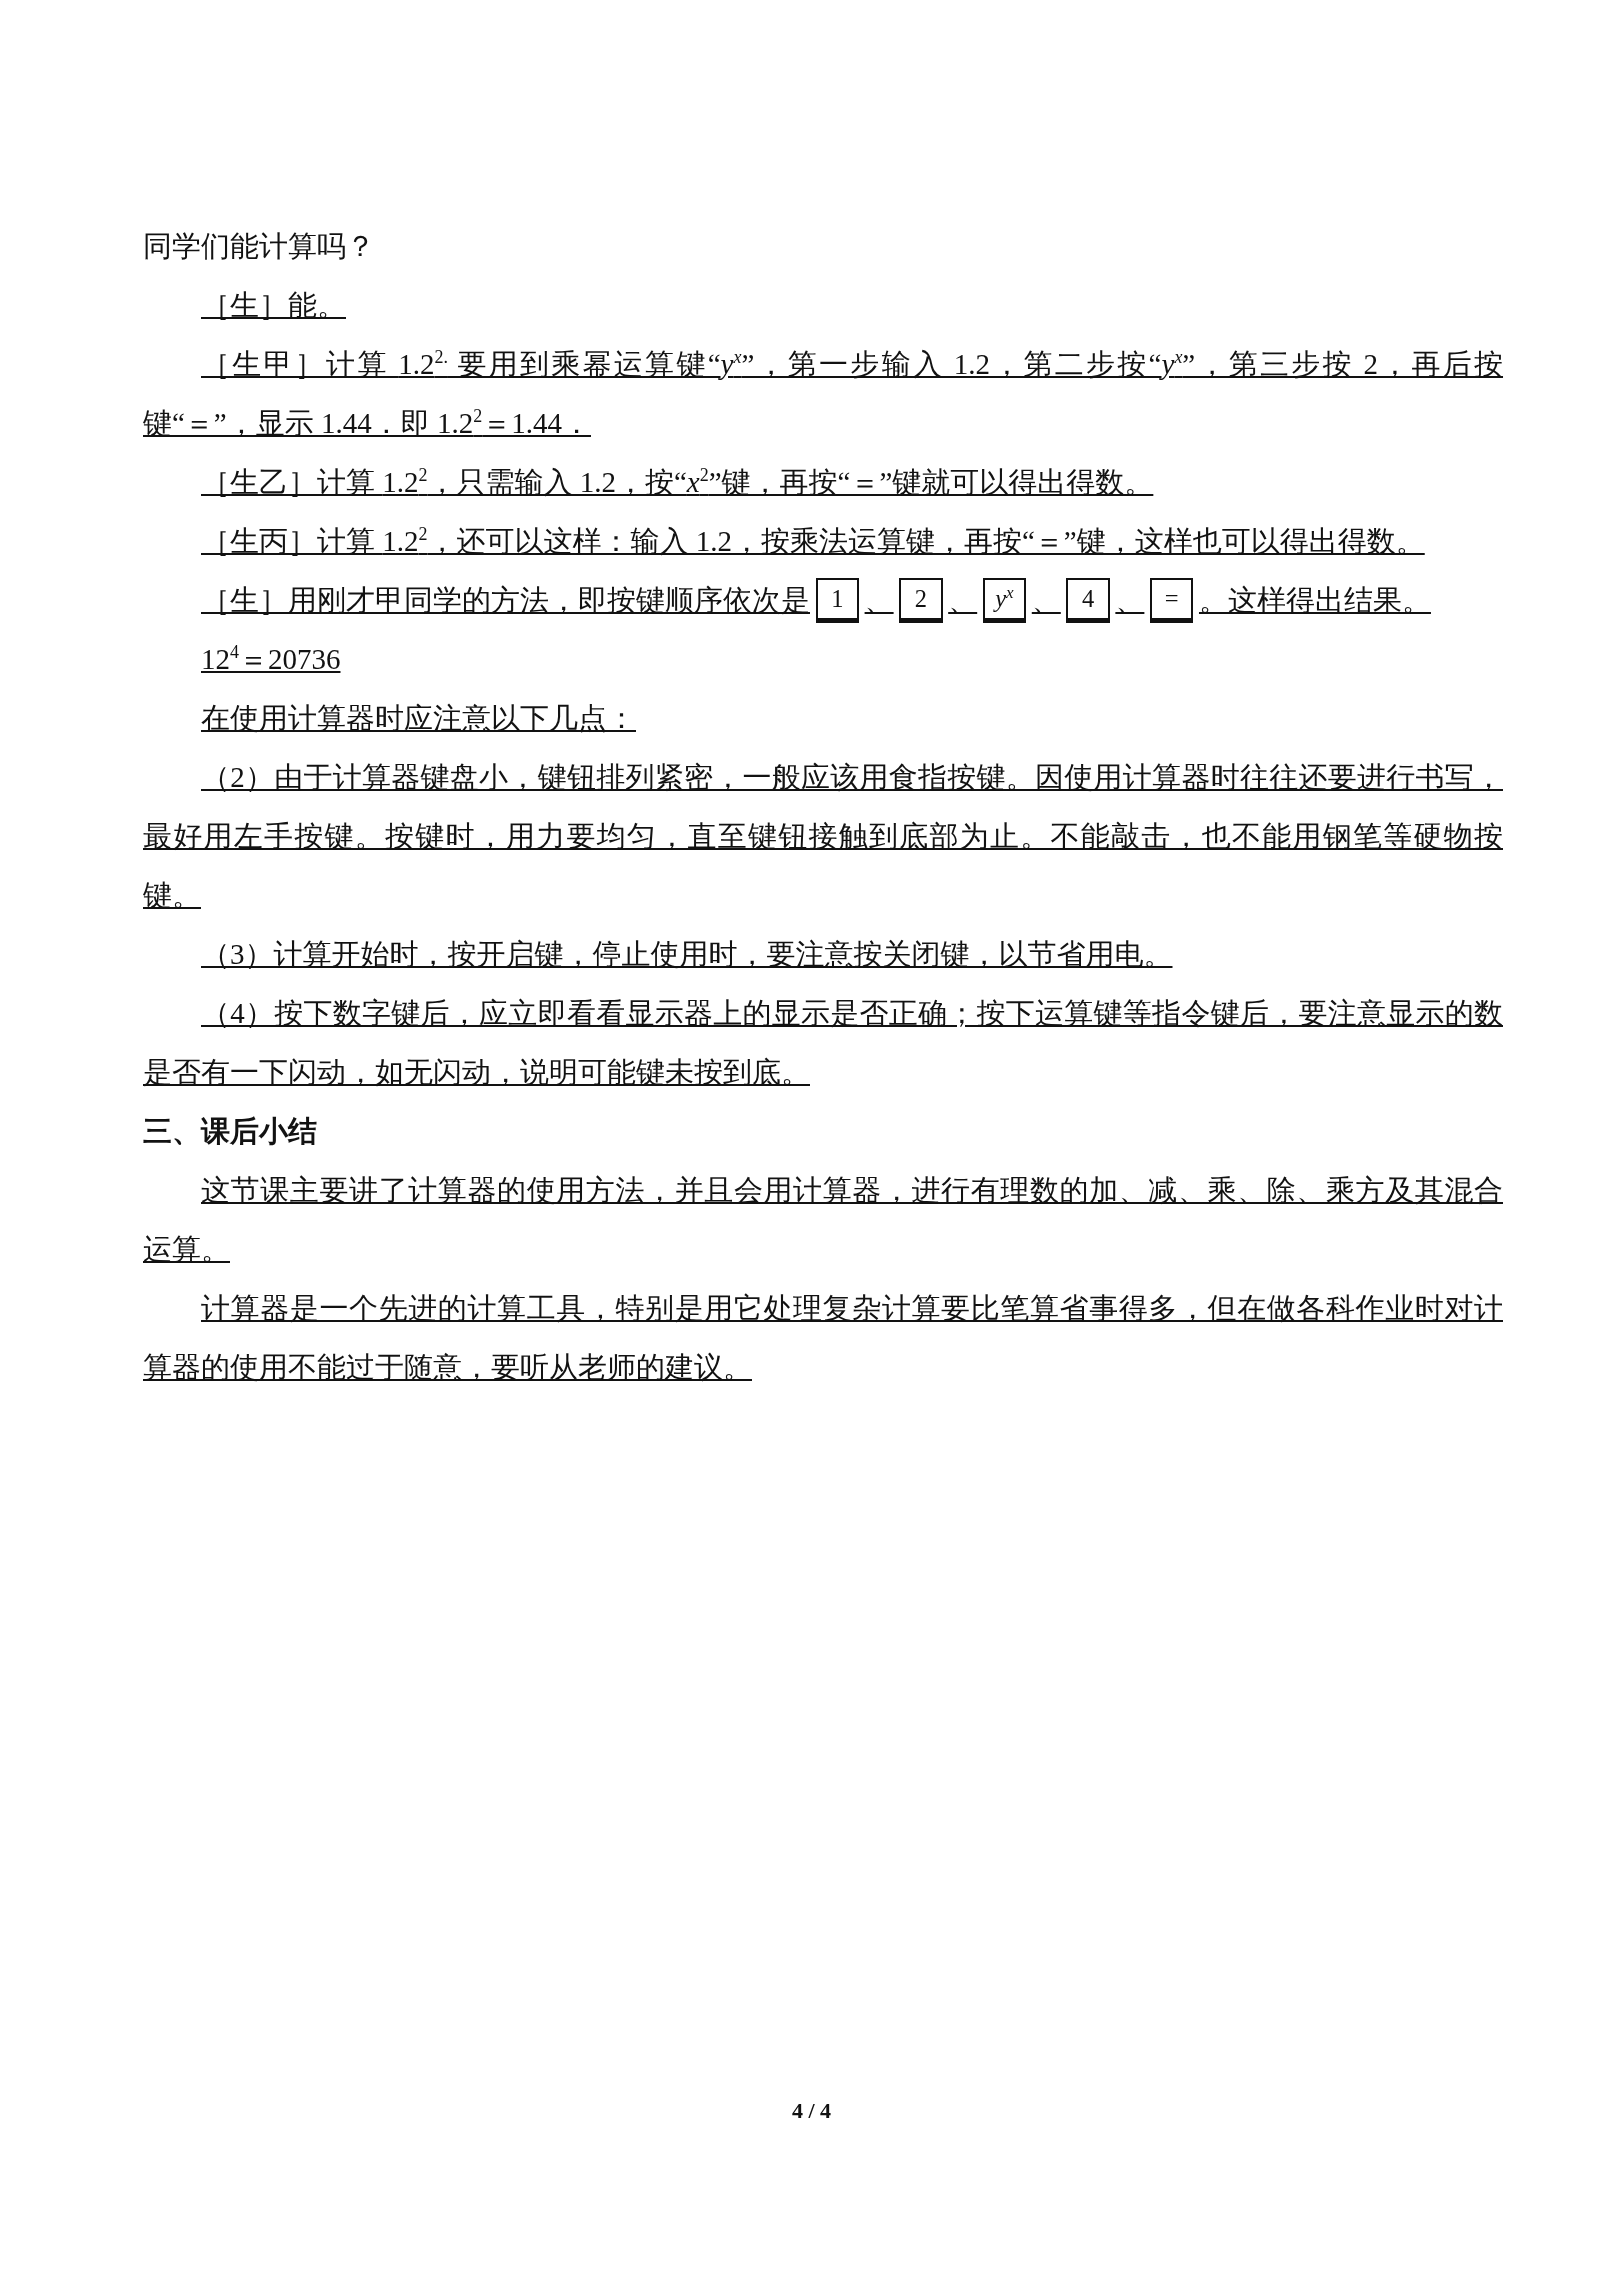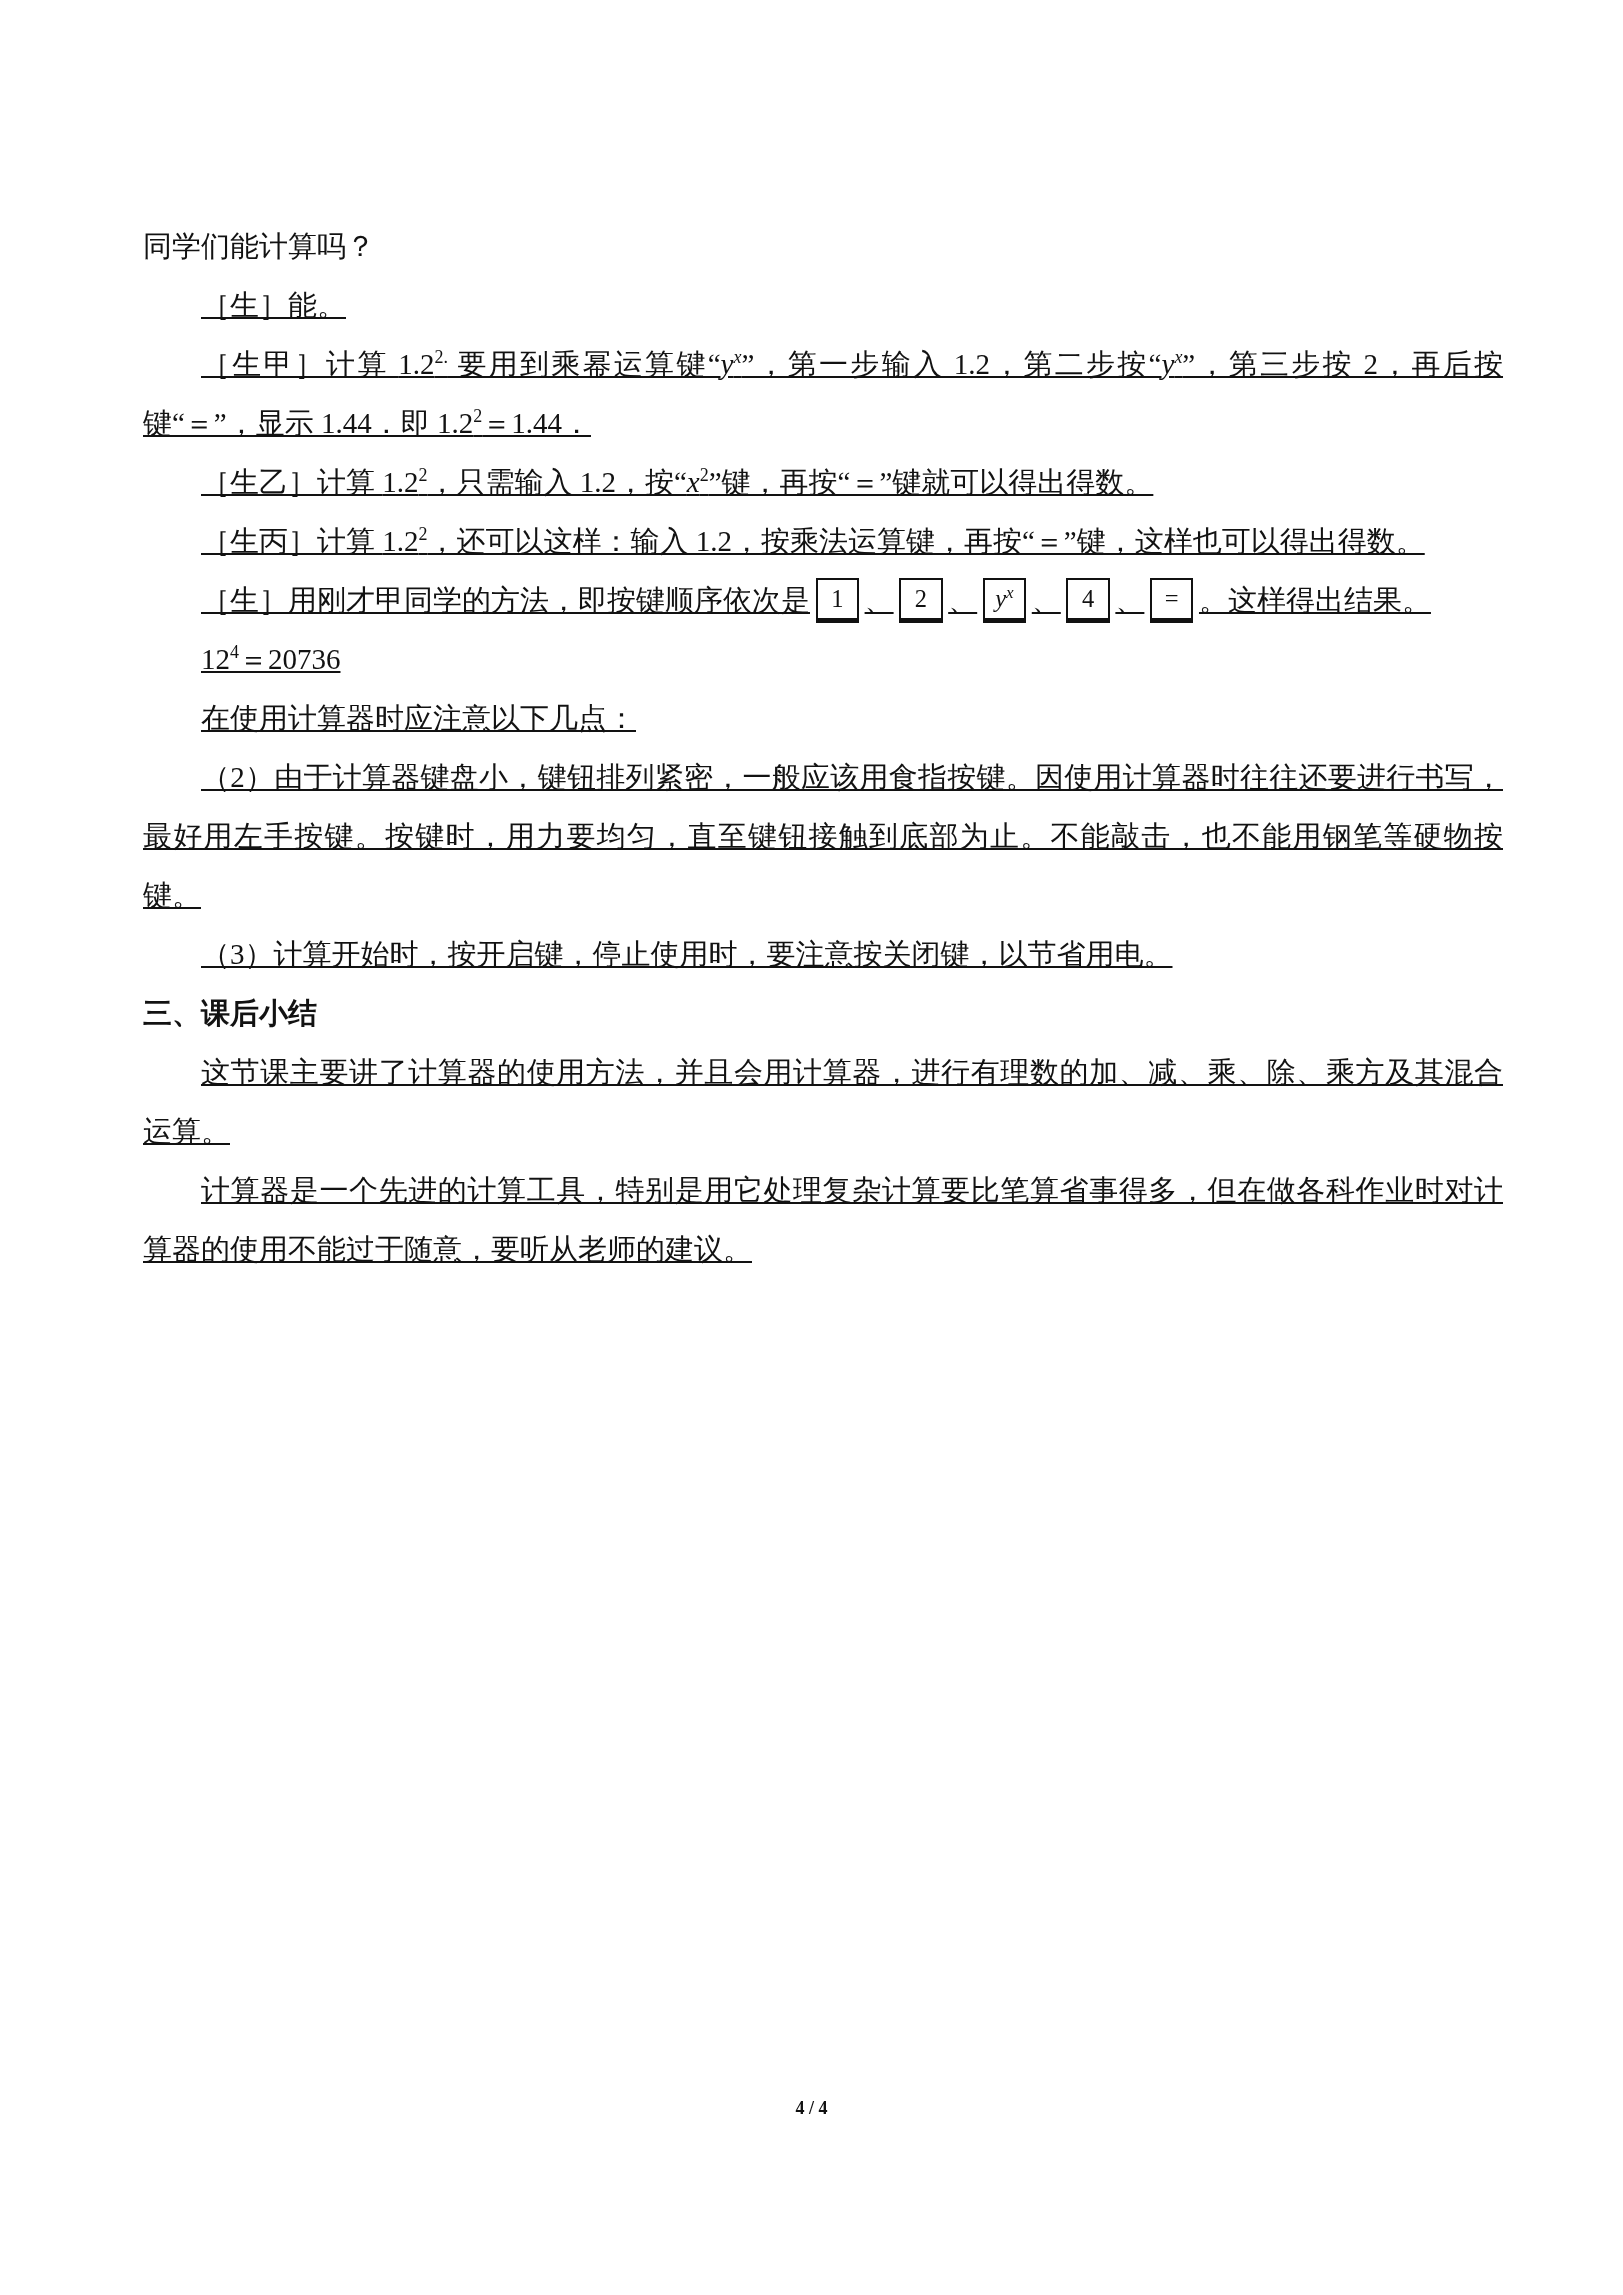--- a/index.html
+++ b/index.html
@@ -47,39 +47,40 @@
     vertical-align: 2.7px;
     background: #ffffff;
   }
   .calc-key sup { font-size: 0.7em; }
   .page-footer {
     position: absolute;
     left: 0;
     right: 0;
     top: 2098px;
     text-align: center;
-    font-size: 18px;
+    font-size: 22px;
     font-weight: bold;
     color: #111111;
   }
 </style>
 </head>
 <body>
 
 <main>
   <section id="doc-body" class="doc-body">
       <p class="para"><span>同学们能计算吗？</span></p>
       <p class="para indent"><span>［生］能。</span></p>
       <p class="para indent"><span>［生甲］计算 </span><span class="math">1.2<sup>2.</sup></span><span> 要用到乘幂运算键“</span><span class="math"><i>y</i><sup><i>x</i></sup></span><span>”，第一步输入 1.2，第二步按“</span><span class="math"><i>y</i><sup><i>x</i></sup></span><span>”，第三步按 2，再后按键“＝”，显示 1.44．即 </span><span class="math">1.2<sup>2</sup></span><span>＝1.44．</span></p>
       <p class="para indent"><span>［生乙］计算 </span><span class="math">1.2<sup>2</sup></span><span>，只需输入 1.2，按“</span><span class="math"><i>x</i><sup>2</sup></span><span>”键，再按“＝”键就可以得出得数。</span></p>
       <p class="para indent"><span>［生丙］计算 </span><span class="math">1.2<sup>2</sup></span><span>，还可以这样：输入 1.2，按乘法运算键，再按“＝”键，这样也可以得出得数。</span></p>
       <p class="para indent"><span>［生］用刚才甲同学的方法，即按键顺序依次是</span><span class="calc-key">1</span><span>、</span><span class="calc-key">2</span><span>、</span><span class="calc-key"><i>y</i><sup><i>x</i></sup></span><span>、</span><span class="calc-key">4</span><span>、</span><span class="calc-key">=</span><span>。这样得出结果。</span></p>
       <p class="para indent"><span class="math">12<sup>4</sup></span><span>＝20736</span></p>
       <p class="para indent"><span>在使用计算器时应注意以下几点：</span></p>
       <p class="para indent"><span>（2）由于计算器键盘小，键钮排列紧密，一般应该用食指按键。因使用计算器时往往还要进行书写，最好用左手按键。按键时，用力要均匀，直至键钮接触到底部为止。不能敲击，也不能用钢笔等硬物按键。</span></p>
       <p class="para indent"><span>（3）计算开始时，按开启键，停止使用时，要注意按关闭键，以节省用电。</span></p>
+      <p class="para indent"><span>（4）按下数字键后，应立即看看显示器上的显示是否正确；按下运算键等指令键后，要注意显示的数是否有一下闪动，如无闪动，说明可能键未按到底。</span></p>
       <p class="para bold"><span>三、课后小结</span></p>
       <p class="para indent"><span>这节课主要讲了计算器的使用方法，并且会用计算器，进行有理数的加、减、乘、除、乘方及其混合运算。</span></p>
       <p class="para indent"><span>计算器是一个先进的计算工具，特别是用它处理复杂计算要比笔算省事得多，但在做各科作业时对计算器的使用不能过于随意，要听从老师的建议。</span></p>
     </section>
   <div class="page-footer">4 / 4</div>
 </main>
 
 
 </body></html>

